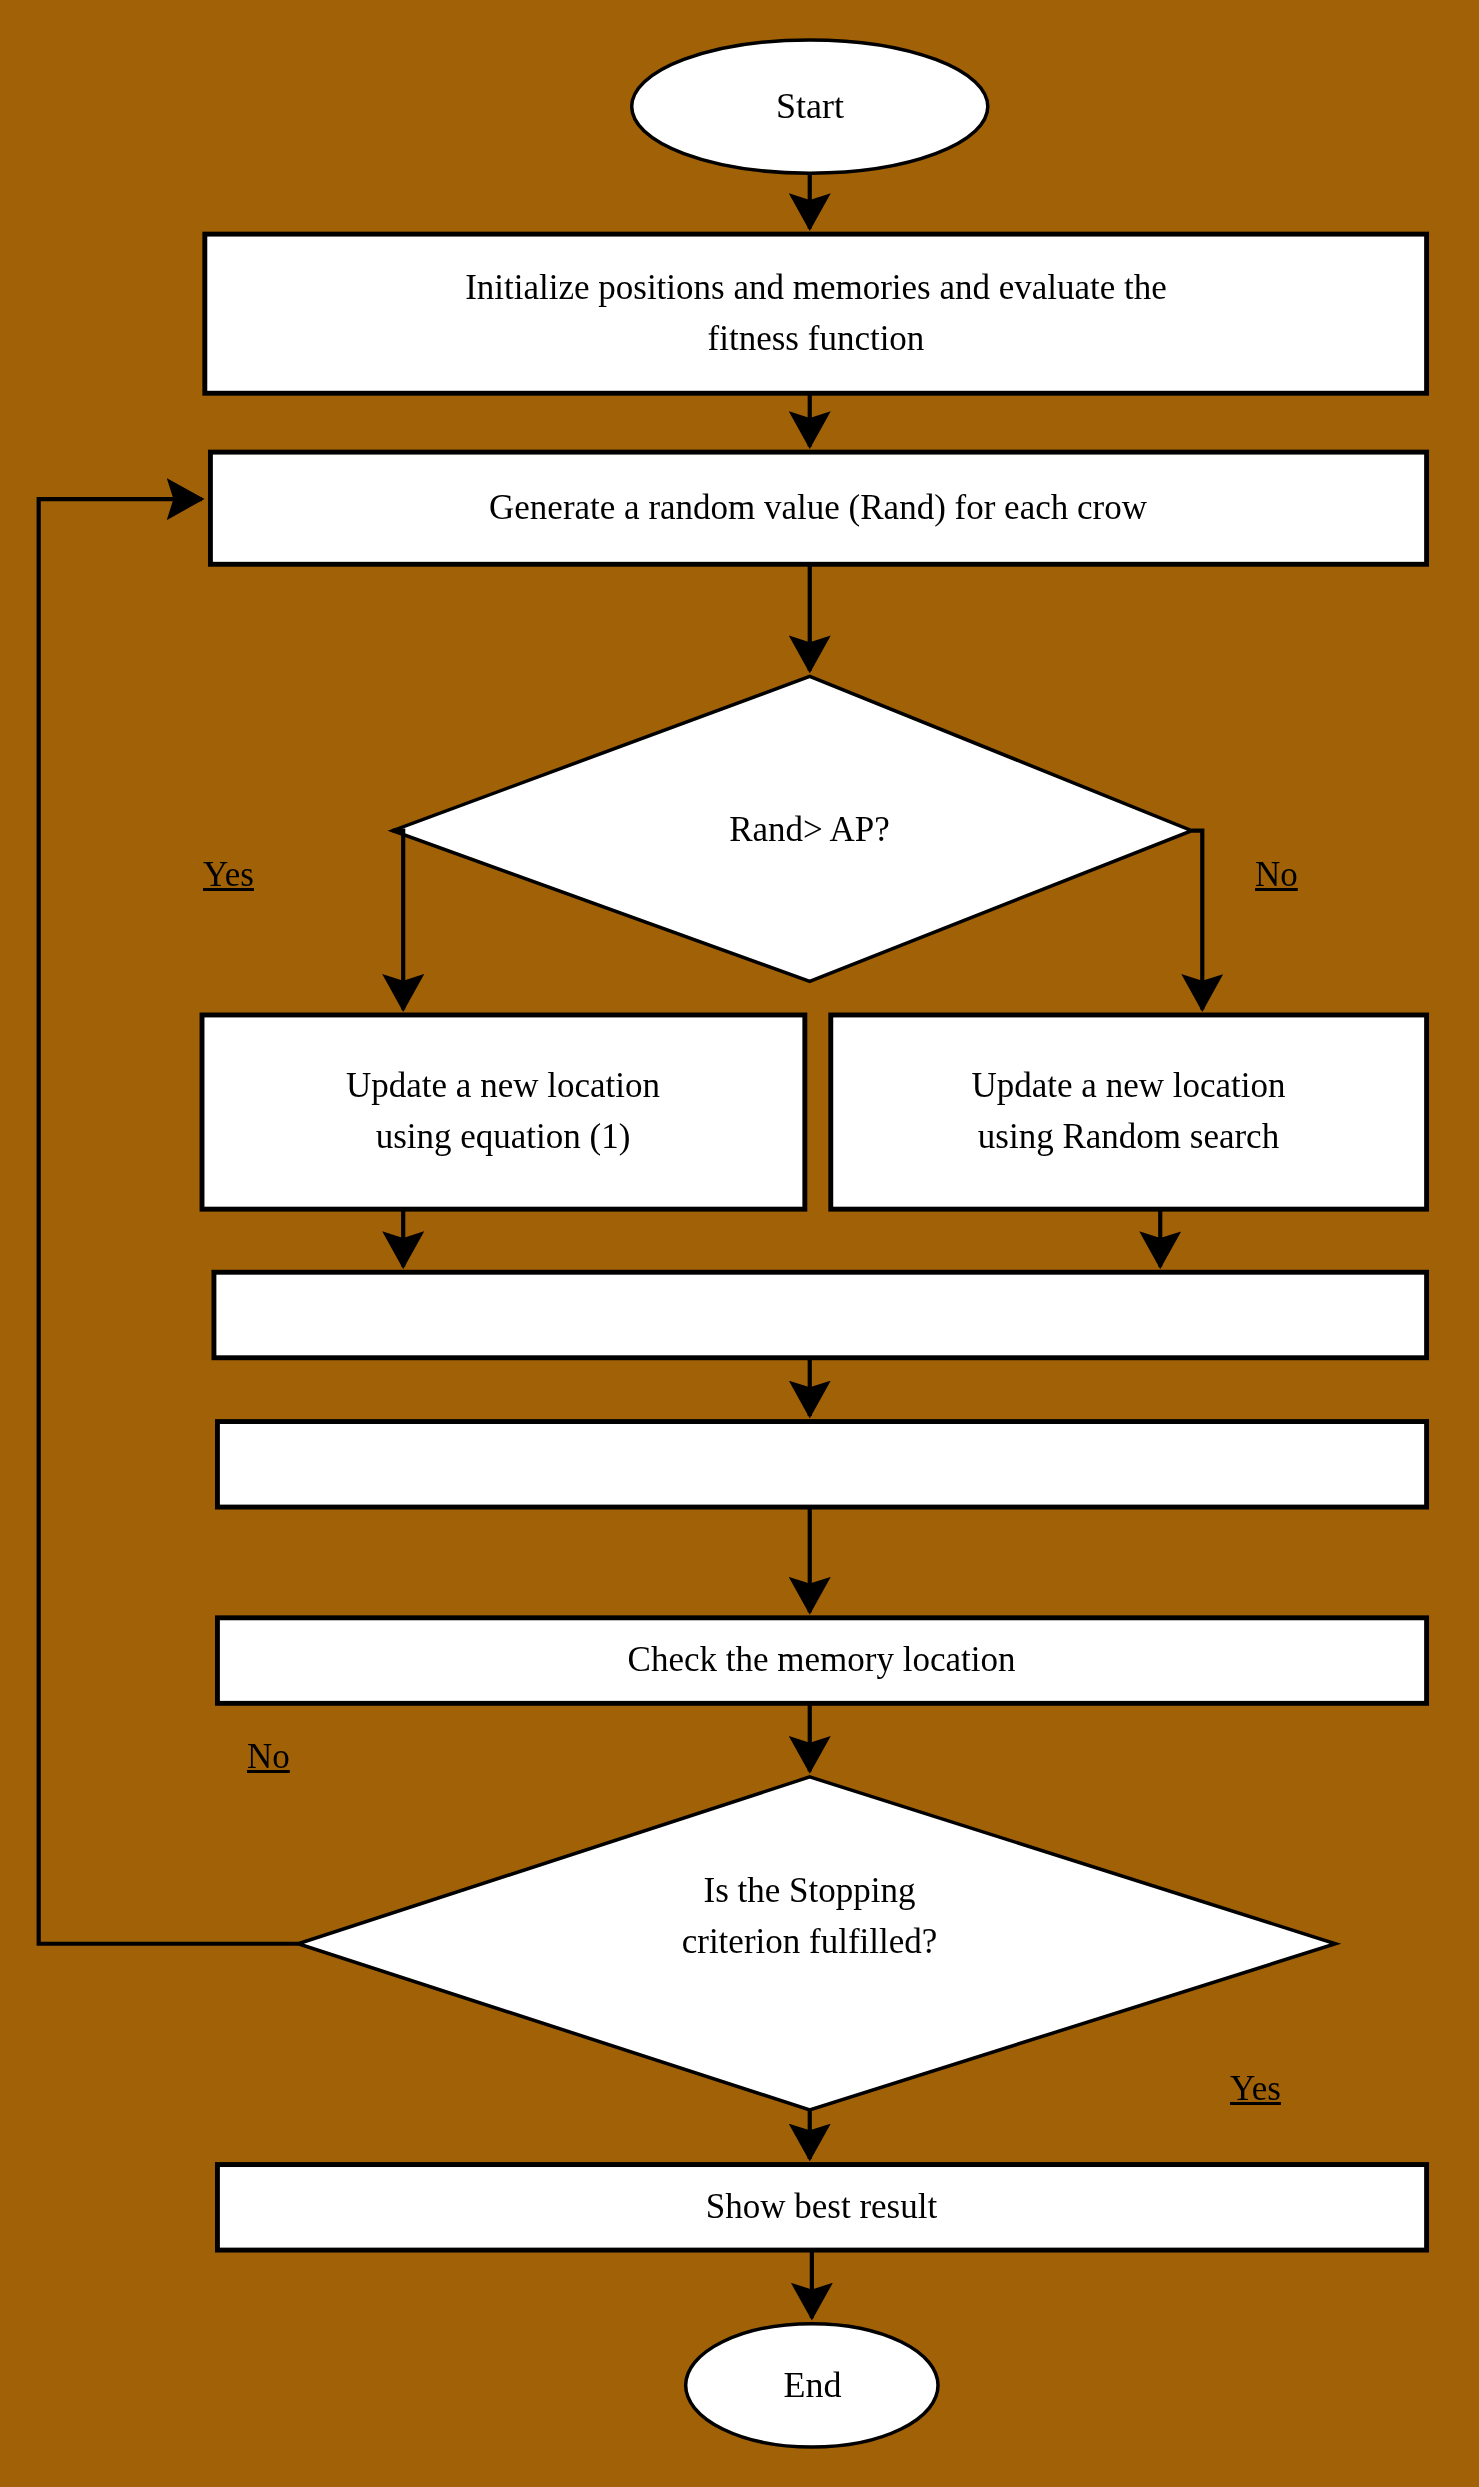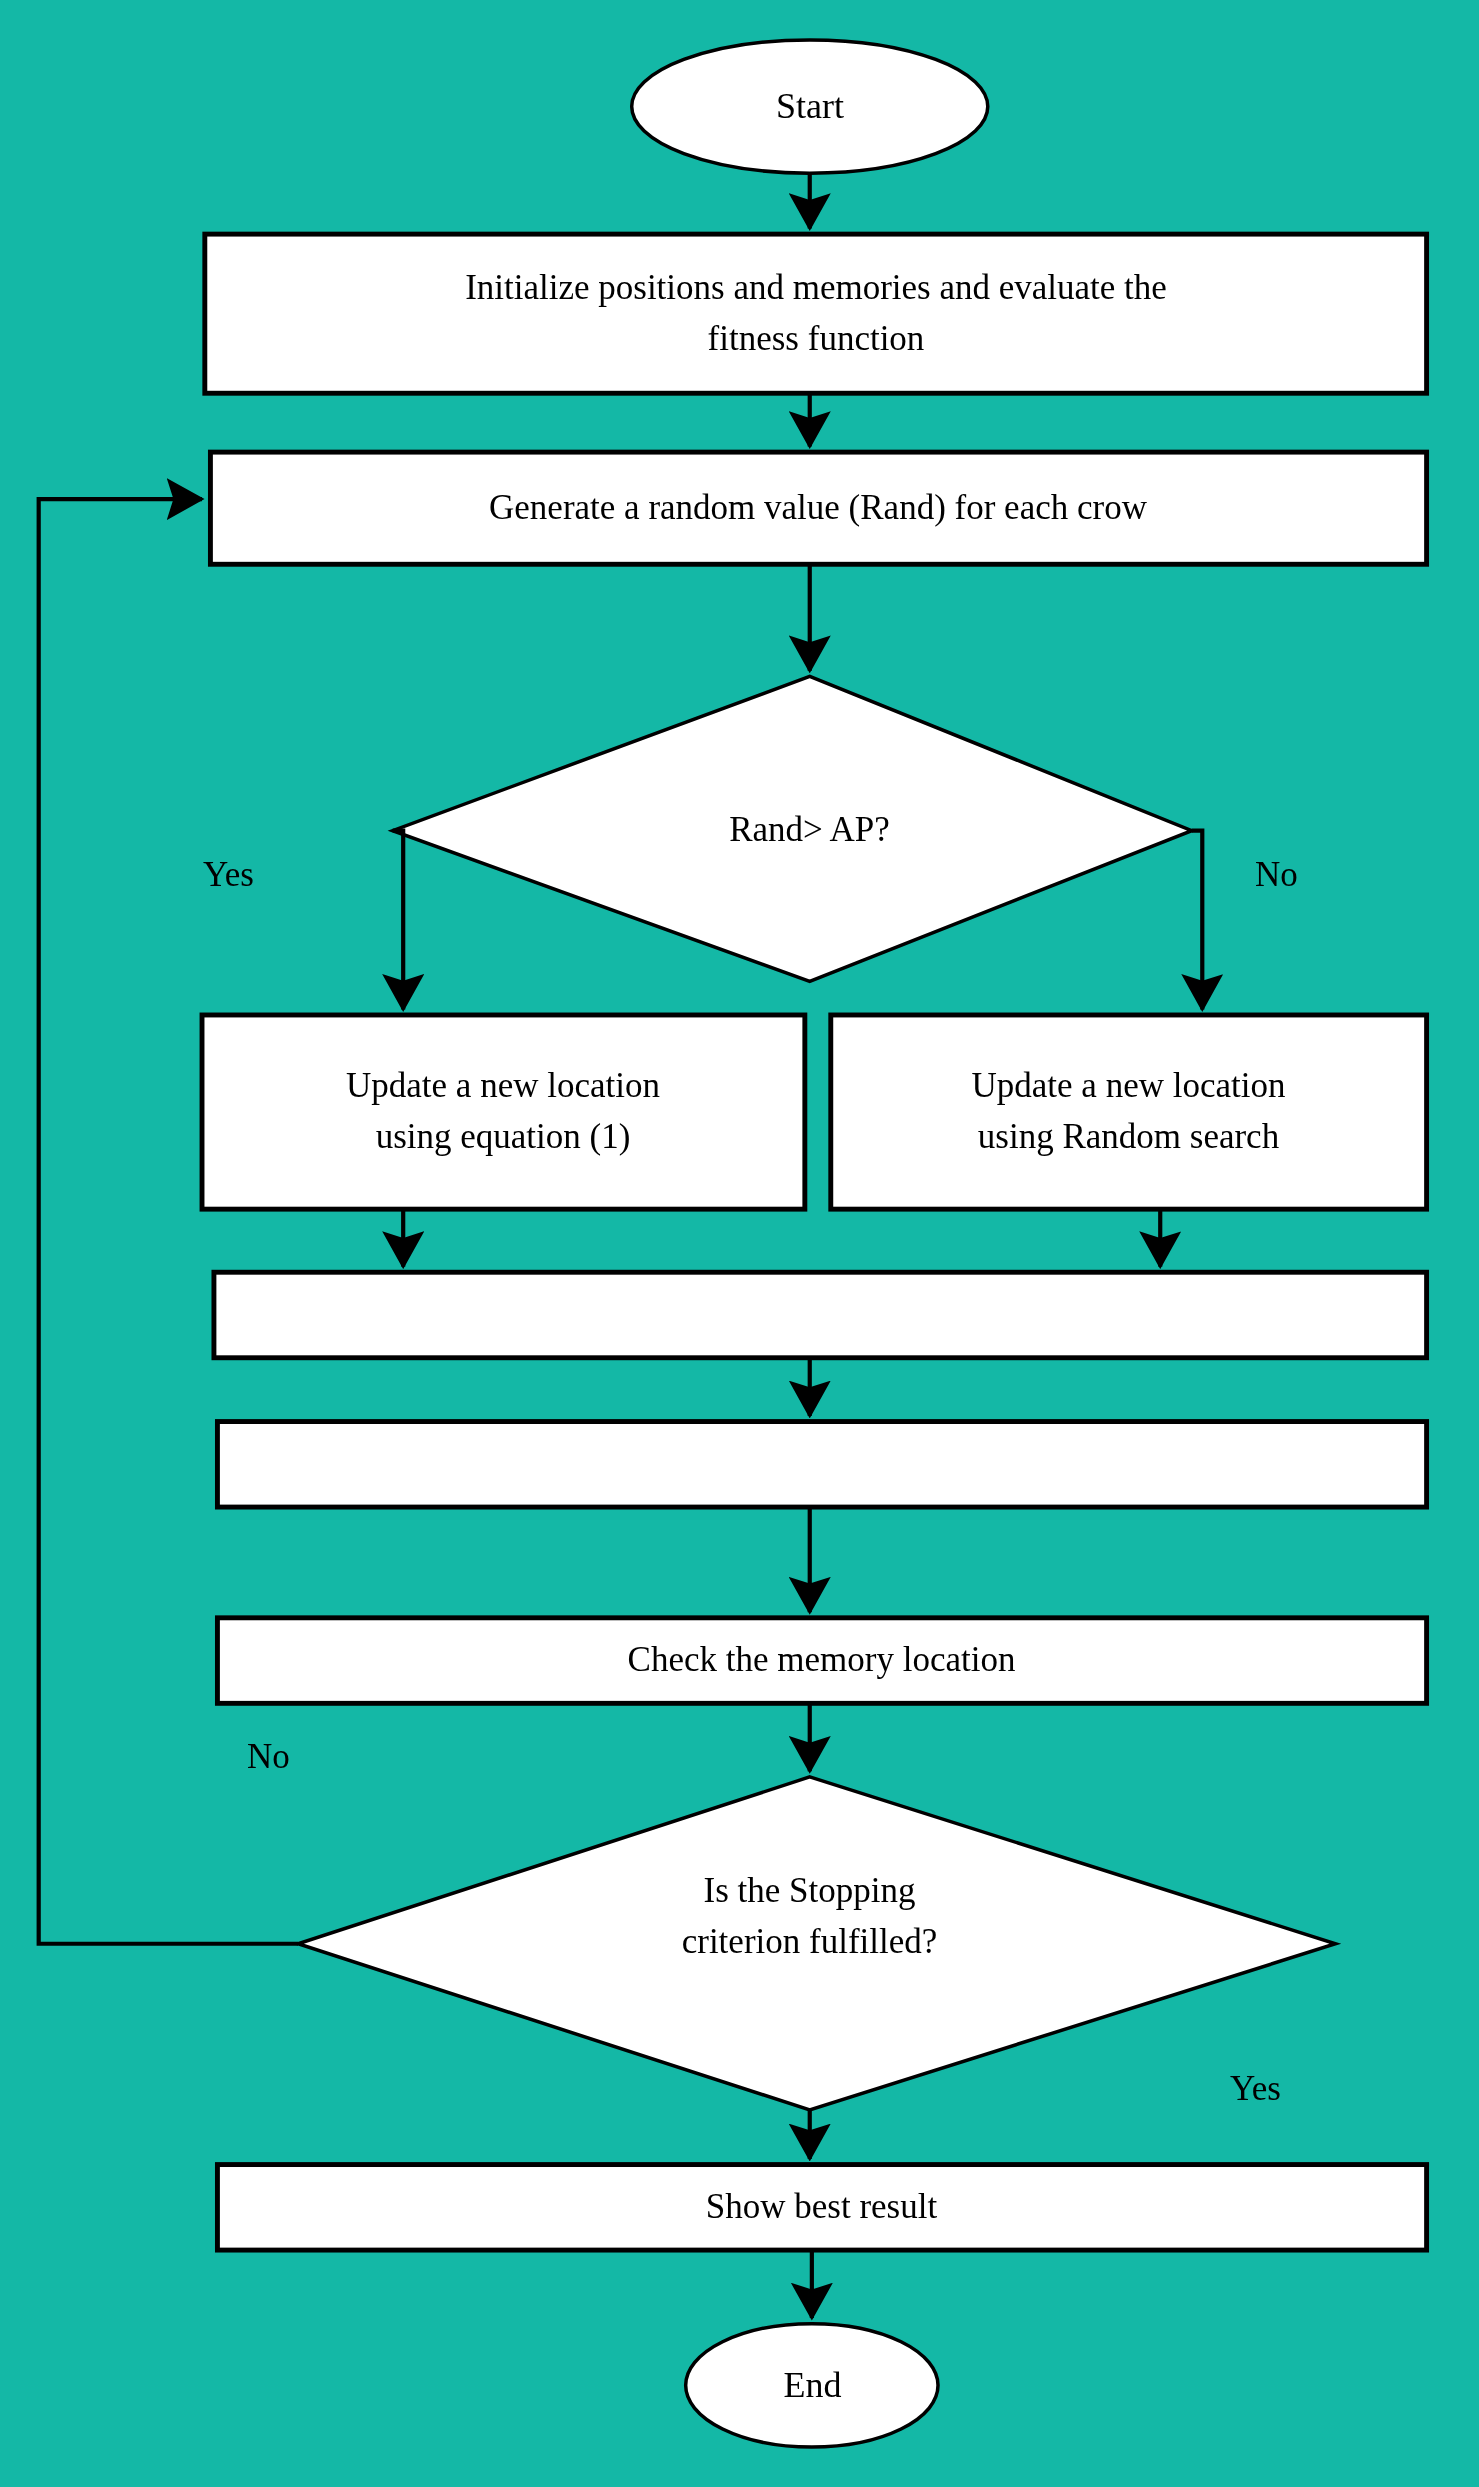--- a/index.html
+++ b/index.html
@@ -8,21 +8,21 @@
     padding: 0;
     background: #ffffff;
   }
   body {
     font-family: "Liberation Serif", "DejaVu Serif", serif;
   }
   #flow-root {
     position: relative;
     width: 1480px;
     height: 2487px;
-    background: #14b8a6;
+    background: #a16207;
     overflow: hidden;
   }
   #flow-svg {
     position: absolute;
     left: 0;
     top: 0;
     width: 1480px;
     height: 2487px;
   }
   .node-label {
@@ -36,20 +36,21 @@
     font-size: 35px;
     pointer-events: none;
     white-space: pre-line;
   }
   .edge-label {
     position: absolute;
     color: #000000;
     font-size: 35px;
     line-height: 1;
     white-space: nowrap;
+    text-decoration: underline;
   }
   .terminal-label {
     font-size: 36px;
   }
 </style>
 </head>
 <body>
 
 <div id="flow-root">
 

